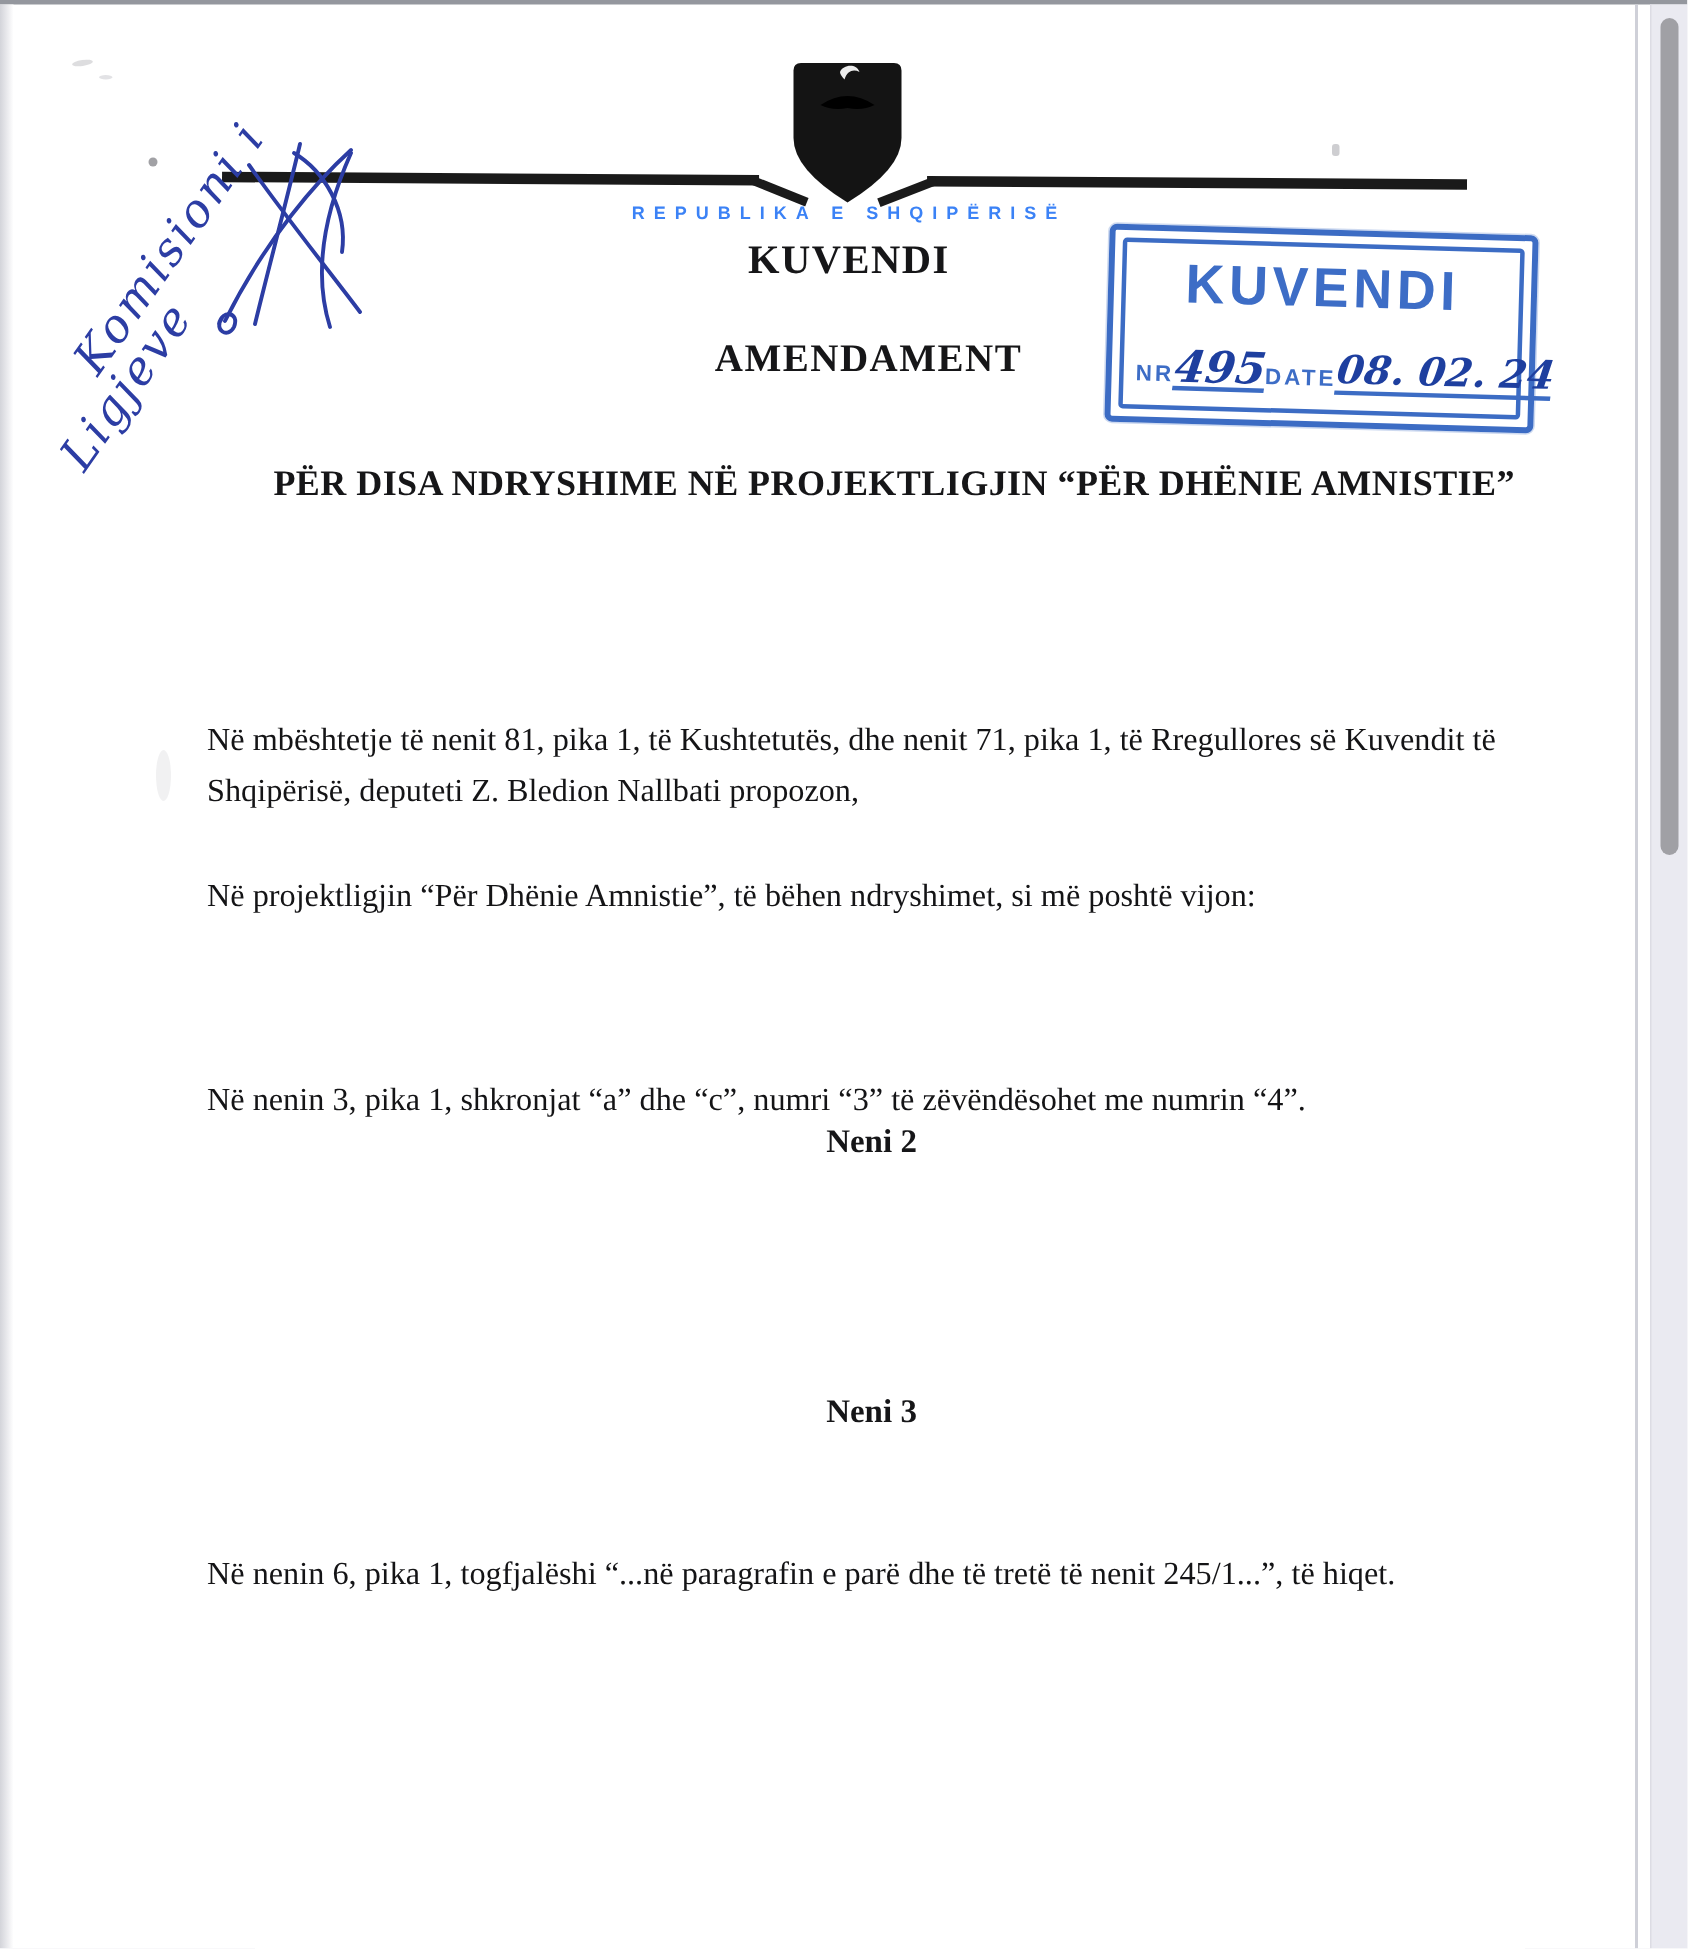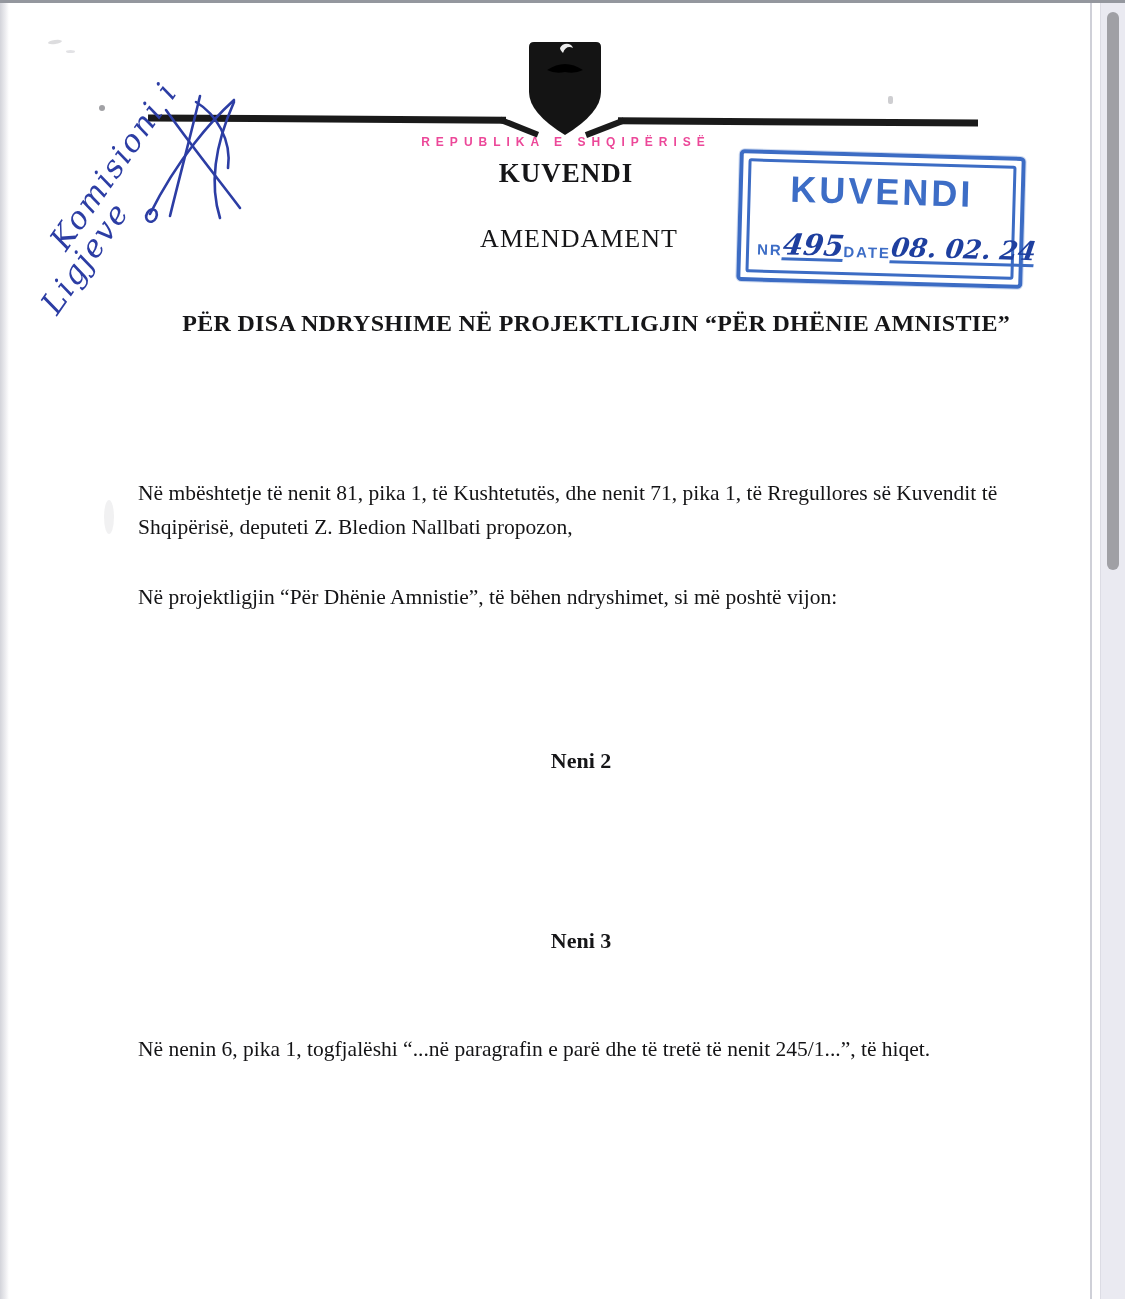--- a/index.html
+++ b/index.html
@@ -10,25 +10,25 @@
   .left-edge{position:absolute;left:0;top:3px;width:9px;height:1296px;
              background:linear-gradient(90deg,#d3d4da,#ededf0 60%,#ffffff);}
   .page-right-border{position:absolute;left:1090px;top:3px;width:2px;height:1296px;background:#cfd0d8;}
   .scroll-track{position:absolute;left:1100px;top:3px;width:25px;height:1296px;background:#eaeaf1;border-left:1px solid #dcdce4;}
   .scroll-thumb{position:absolute;left:1106px;top:9px;width:12px;height:558px;background:#a0a0a5;border-radius:6px;}
   
   .emblem{position:absolute;left:527px;top:40px;}
   .divider{position:absolute;left:146px;top:108px;transform:rotate(0.35deg);}
   .republic{position:absolute;left:415px;top:135px;width:302px;text-align:center;
             font-family:"Liberation Sans",sans-serif;font-size:12px;font-weight:bold;
-            letter-spacing:6px;color:#ec4899;}
+            letter-spacing:6px;color:#3b82f6;}
   .assembly{position:absolute;left:415px;top:158px;width:302px;text-align:center;
             font-size:27px;font-weight:bold;letter-spacing:1px;}
   .doctype{position:absolute;left:428px;top:224px;width:302px;text-align:center;
-           font-size:26px;font-weight:normal;letter-spacing:1px;}
+           font-size:26px;font-weight:bold;letter-spacing:1px;}
   
   .stamp{position:absolute;left:738px;top:153px;width:278px;height:124px;
          border:4px solid #3c6cc4;border-radius:5px;transform:rotate(1.6deg);
          background:rgba(255,255,255,0.85);box-shadow:0 0 0 1px rgba(60,108,196,.25);}
   .stamp-inner{position:absolute;left:5px;top:5px;right:5px;bottom:5px;border:3px solid #3c6cc4;border-radius:3px;}
   .stamp-title{position:absolute;left:0;top:6px;width:100%;text-align:center;
                font-family:"Liberation Sans",sans-serif;font-size:36px;font-weight:600;
                letter-spacing:3px;color:#3d6dc6;transform:scaleY(1.02);}
   .stamp-row{position:absolute;left:8px;right:8px;bottom:10px;display:flex;align-items:flex-end;}
   .stamp-label{font-family:"Liberation Sans",sans-serif;font-size:15px;font-weight:600;
@@ -98,20 +98,21 @@
         <span class="hand stamp-date">08. 02. 24</span>
       </div>
     </div>
   </div>
 
   <div class="title">PËR DISA NDRYSHIME NË PROJEKTLIGJIN “PËR DHËNIE AMNISTIE”</div>
 
   <div class="para" style="top:440px;">Në mbështetje të nenit 81, pika 1, të Kushtetutës, dhe nenit 71, pika 1, të Rregullores së Kuvendit të Shqipërisë, deputeti Z. Bledion Nallbati propozon,</div>
   <div class="para" style="top:544px;">Në projektligjin “Për Dhënie Amnistie”, të bëhen ndryshimet, si më poshtë vijon:</div>
 
+  <div class="para" style="top:680px;">Në nenin 3, pika 1, shkronjat “a” dhe “c”, numri “3” të zëvëndësohet me numrin “4”.</div>
 
   <div class="neni" style="top:748px;">Neni 2</div>
 
   <div class="neni" style="top:928px;">Neni 3</div>
   <div class="para" style="top:996px;">Në nenin 6, pika 1, togfjalëshi “...në paragrafin e parë dhe të tretë të nenit 245/1...”, të hiqet.</div>
 
   <div class="artifact" style="left:99px;top:105px;width:6px;height:6px;background:#8a8a8e;opacity:.8;"></div>
   <div class="artifact" style="left:48px;top:40px;width:14px;height:4px;background:#c6c6ca;opacity:.6;transform:rotate(-8deg);"></div>
   <div class="artifact" style="left:66px;top:50px;width:9px;height:3px;background:#cfcfd3;opacity:.6;"></div>
   <div class="artifact" style="left:888px;top:96px;width:5px;height:8px;background:#b9b9bd;opacity:.7;border-radius:2px;"></div>

